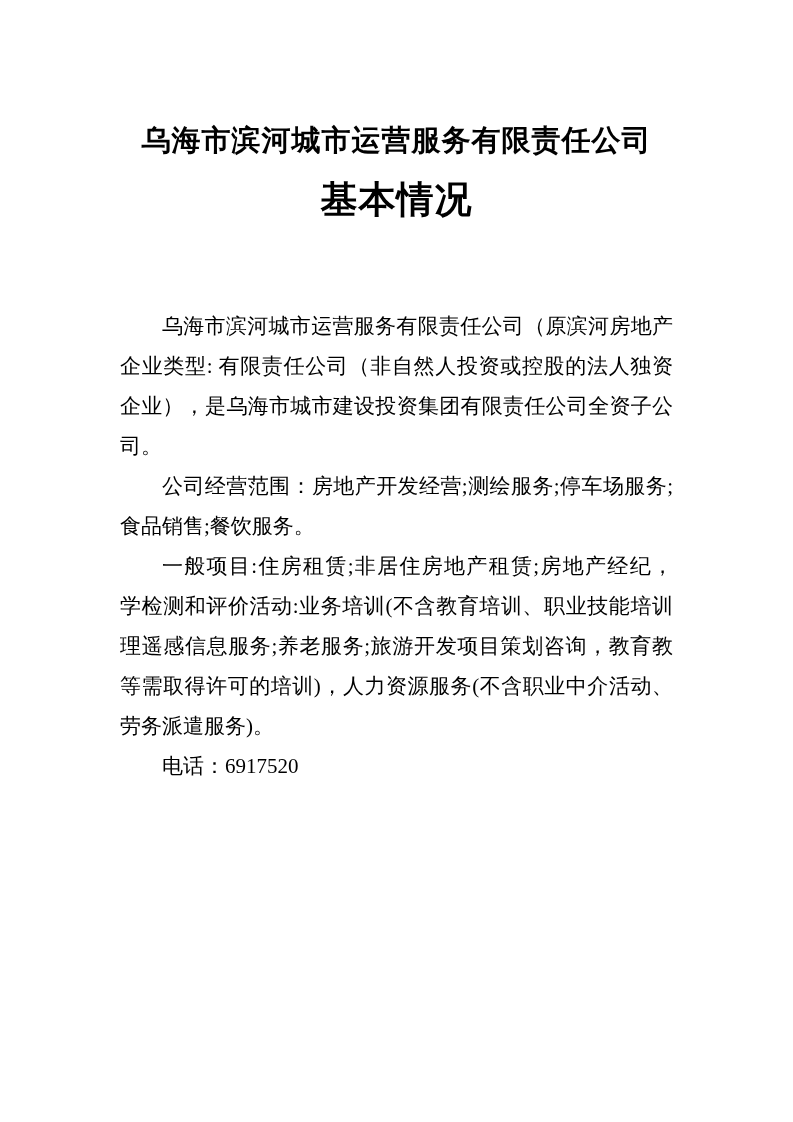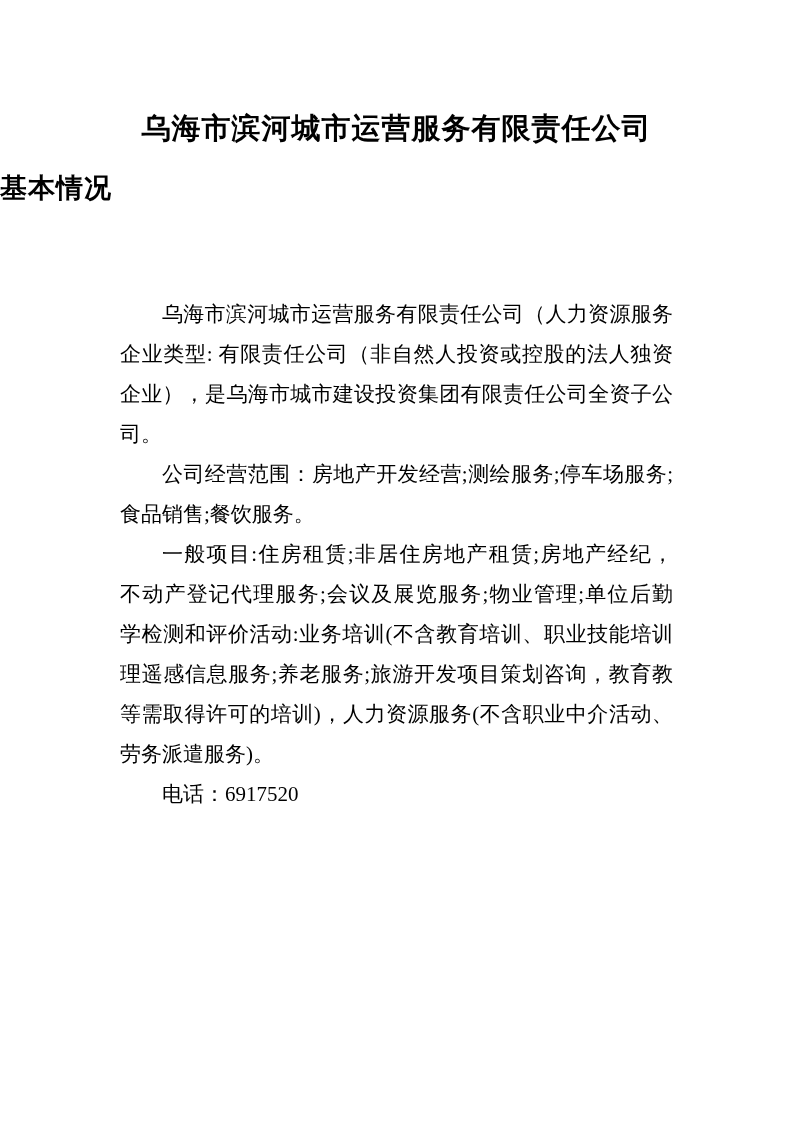--- a/index.html
+++ b/index.html
@@ -14,31 +14,31 @@
     margin: 0 auto;
     background: #ffffff;
     color: #000000;
     font-family: "Liberation Serif", "DejaVu Serif", serif;
     overflow: hidden;
   }
   .title-block {
     padding-top: 108px;
   }
   .doc-title {
-    margin: 4px;
+    margin: 16px;
     text-align: center;
     font-size: 29px;
     line-height: 32px;
     font-weight: bold;
     letter-spacing: 1px;
   }
   .doc-subtitle {
     margin: 28px 0 0 0;
-    text-align: left;
-    font-size: 27px;
+    text-align: center;
+    font-size: 37px;
     line-height: 32px;
     font-weight: bold;
     letter-spacing: 1px;
   }
   .doc-body {
     margin: 90px 120px 0 120px;
     font-size: 21px;
   }
   .line {
     line-height: 40px;
@@ -58,27 +58,26 @@
 </style>
 </head>
 <body>
 
 <div class="page">
   <div class="title-block">
     <h1 class="doc-title">乌海市滨河城市运营服务有限责任公司</h1>
     <h2 class="doc-subtitle">基本情况</h2>
   </div>
   <div class="doc-body" id="doc-body">
-      <div class="line first">乌海市滨河城市运营服务有限责任公司（人力资源服务</div>
+      <div class="line first">乌海市滨河城市运营服务有限责任公司（原滨河房地产</div>
       <div class="line">企业类型: 有限责任公司（非自然人投资或控股的法人独资</div>
       <div class="line">企业），是乌海市城市建设投资集团有限责任公司全资子公</div>
       <div class="line last">司。</div>
       <div class="line first">公司经营范围：房地产开发经营;测绘服务;停车场服务;</div>
       <div class="line last">食品销售;餐饮服务。</div>
       <div class="line first">一般项目:住房租赁;非居住房地产租赁;房地产经纪，</div>
-      <div class="line">不动产登记代理服务;会议及展览服务;物业管理;单位后勤</div>
       <div class="line">学检测和评价活动:业务培训(不含教育培训、职业技能培训</div>
       <div class="line">理遥感信息服务;养老服务;旅游开发项目策划咨询，教育教</div>
       <div class="line">等需取得许可的培训)，人力资源服务(不含职业中介活动、</div>
       <div class="line last">劳务派遣服务)。</div>
       <div class="line first last">电话：6917520</div>
     </div>
 </div>
 
 </body></html>

